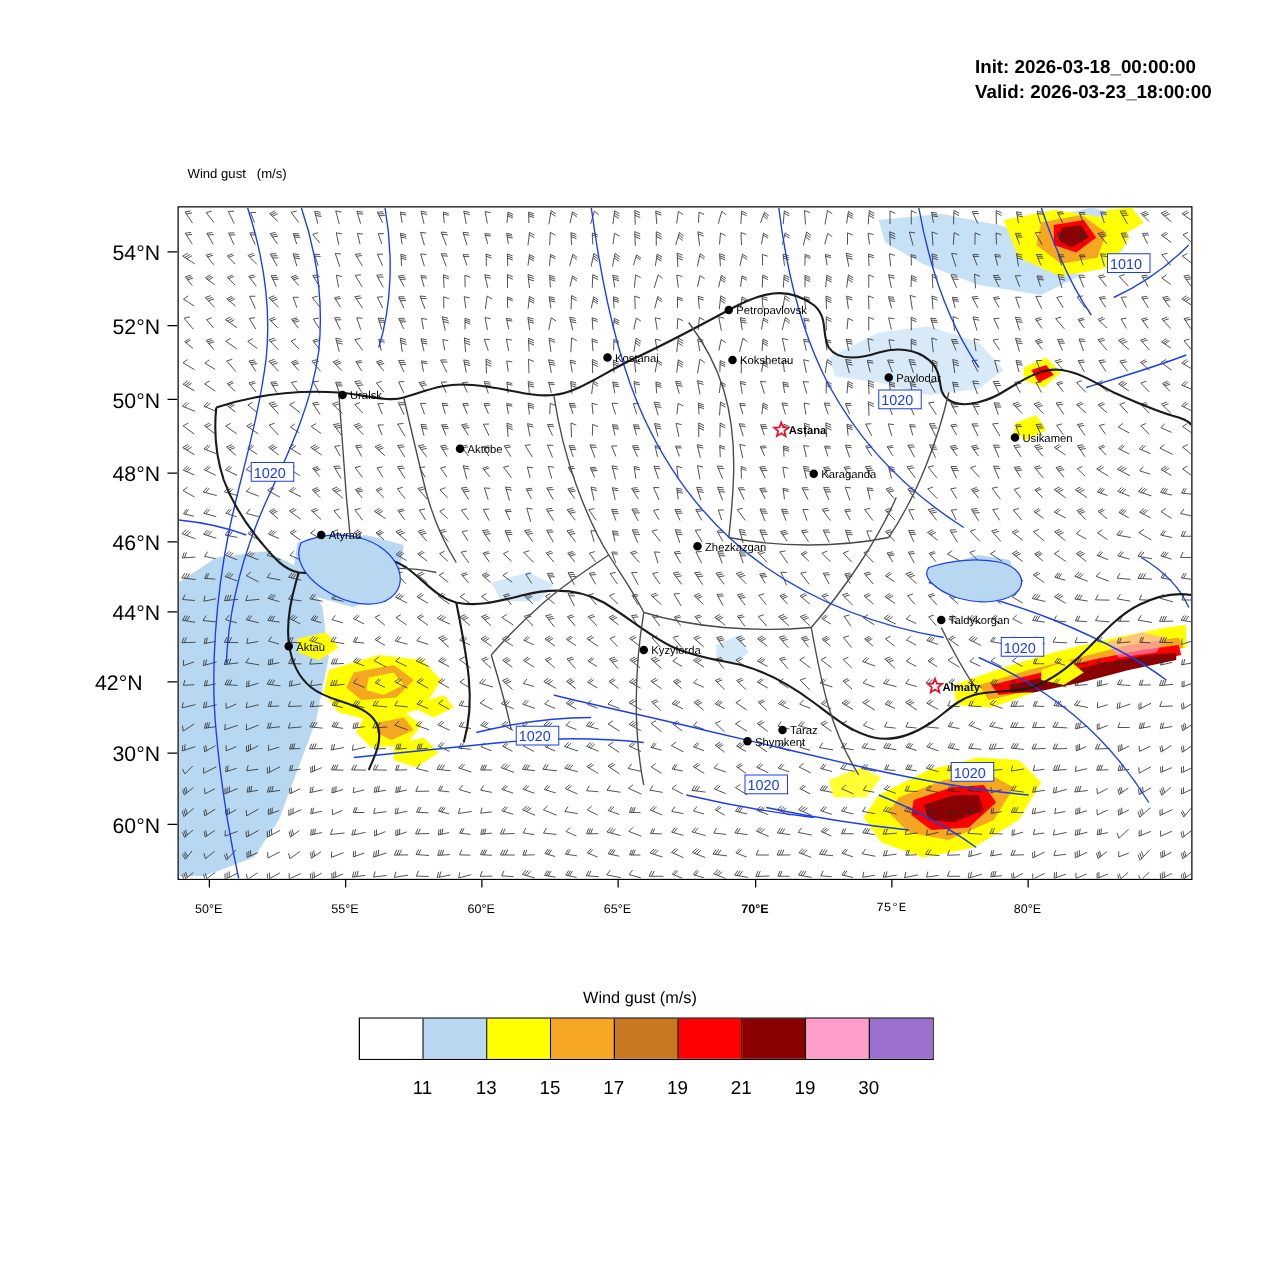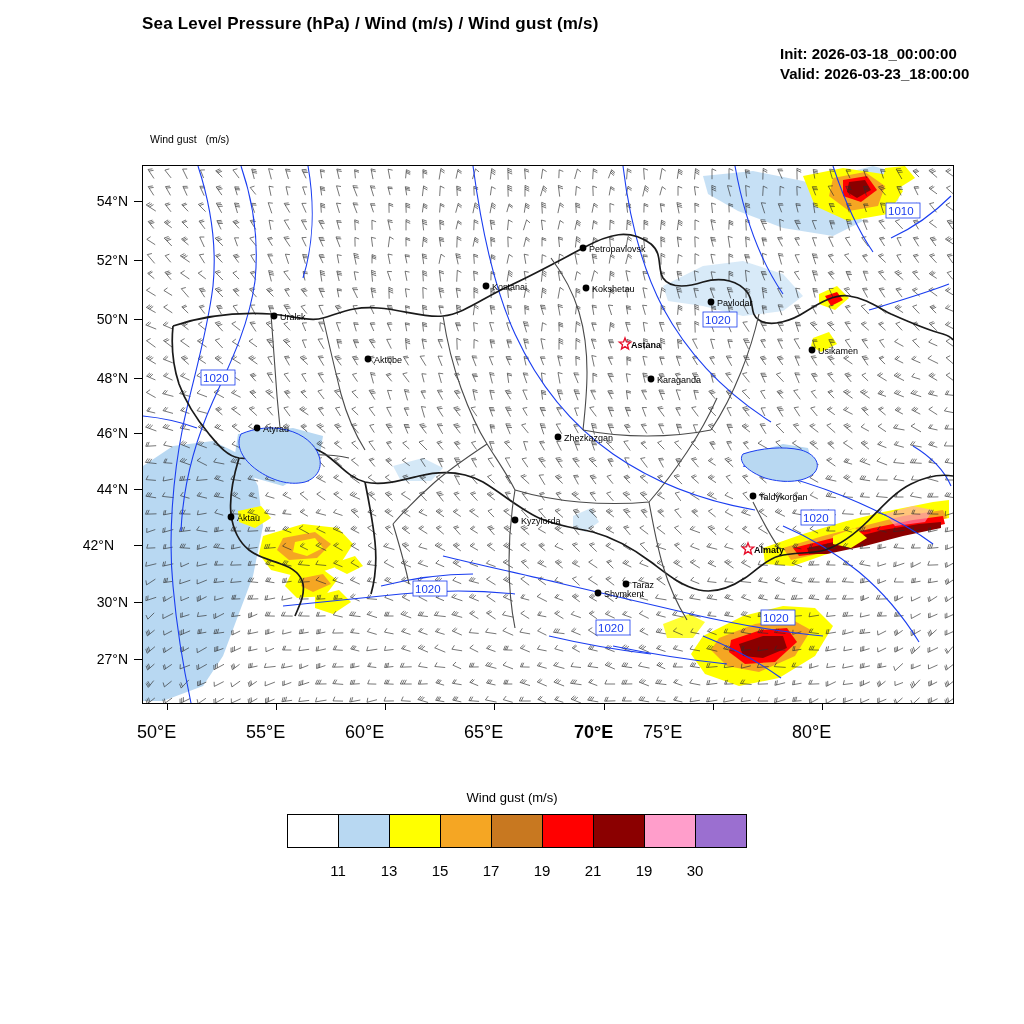--- a/index.html
+++ b/index.html
@@ -16,38 +16,37 @@
   .title-line2{font-size:17px;font-weight:bold;letter-spacing:0.2px;margin-top:4px;}
   .init-block{position:absolute;left:780px;top:44px;font-size:15px;font-weight:bold;line-height:1.35;}
   .varlist{position:absolute;left:150px;top:102px;font-size:10.5px;line-height:1.45;white-space:pre;}
 
   .map-frame{
     position:absolute;left:142px;top:165px;width:810px;height:537px;
     border:1px solid #000;background:#ffffff;overflow:hidden;
   }
   .map-inner{position:absolute;left:0;top:0;width:100%;height:100%;}
   svg{display:block;}
-  .axis-y-label{position:absolute;width:66px;text-align:right;font-size:14px;}
-  .axis-x-label{position:absolute;top:722px;font-size:18px;width:60px;}
+  .axis-y-label{position:absolute;width:66px;text-align:right;font-size:17px;}
+  .axis-x-label{position:absolute;top:722px;font-size:10px;text-align:center;width:60px;}
 
   .tick-y{position:absolute;width:8px;height:1px;background:#000;left:134px;}
   .tick-x{position:absolute;height:8px;width:1px;background:#000;top:702px;}
 
   .cb-title{position:absolute;top:790px;left:0;width:1024px;text-align:center;font-size:13px;}
   .cbar{position:absolute;left:287px;top:814px;height:32px;display:flex;border:1px solid #000;}
   .cbar div{width:50px;height:32px;border-right:1px solid #000;}
   .cbar div:last-child{border-right:none;}
   .cb-ticklabels{position:absolute;left:287px;top:862px;width:450px;height:16px;}
   .cb-ticklabels span{position:absolute;font-size:15px;transform:translateX(-50%);}
 </style>
 </head>
 <body>
 
 <div class="title-block">
-  <div class="title-line2">Sea Level Pressure  (hPa) / Wind  (m/s) / Wind gust  (m/s)</div>
 </div>
 
 <div class="init-block">
   <div>Init: 2026-03-18_00:00:00</div>
   <div>Valid: 2026-03-23_18:00:00</div>
 </div>
 
 <div class="varlist">
   <div>Wind gust   (m/s)</div>
   <div>Sea Level Pressure    (hPa)</div>
@@ -55,38 +54,38 @@
 </div>
 
 <div class="axis-y-label" style="left:62px;top:193px;">54°N</div>
 <div class="axis-y-label" style="left:62px;top:252px;">52°N</div>
 <div class="axis-y-label" style="left:62px;top:311px;">50°N</div>
 <div class="axis-y-label" style="left:62px;top:370px;">48°N</div>
 <div class="axis-y-label" style="left:62px;top:425px;">46°N</div>
 <div class="axis-y-label" style="left:62px;top:481px;">44°N</div>
 <div class="axis-y-label" style="left:48px;top:537px;">42°N</div>
 <div class="axis-y-label" style="left:62px;top:594px;">30°N</div>
-<div class="axis-y-label" style="left:62px;top:651px;">27°N</div>
+<div class="axis-y-label" style="left:62px;top:651px;">60°N</div>
 
 <div class="tick-y" style="top:201px;"></div>
 <div class="tick-y" style="top:260px;"></div>
 <div class="tick-y" style="top:319px;"></div>
 <div class="tick-y" style="top:378px;"></div>
 <div class="tick-y" style="top:433px;"></div>
 <div class="tick-y" style="top:489px;"></div>
 <div class="tick-y" style="top:545px;"></div>
 <div class="tick-y" style="top:602px;"></div>
 <div class="tick-y" style="top:659px;"></div>
 
 <div class="axis-x-label" style="left:137px;">50°E</div>
 <div class="axis-x-label" style="left:246px;">55°E</div>
-<div class="axis-x-label" style="left:345px;">60°E</div>
+<div class="axis-x-label" style="left:355px;">60°E</div>
 <div class="axis-x-label" style="left:464px;">65°E</div>
 <div class="axis-x-label" style="left:574px;font-weight:bold;">70°E</div>
-<div class="axis-x-label" style="left:643px;">75°E</div>
+<div class="axis-x-label" style="left:683px;font-family:Liberation Mono, monospace;">75°E</div>
 <div class="axis-x-label" style="left:792px;">80°E</div>
 
 <div class="tick-x" style="left:167px;"></div>
 <div class="tick-x" style="left:276px;"></div>
 <div class="tick-x" style="left:385px;"></div>
 <div class="tick-x" style="left:494px;"></div>
 <div class="tick-x" style="left:604px;"></div>
 <div class="tick-x" style="left:713px;"></div>
 <div class="tick-x" style="left:822px;"></div>
 

